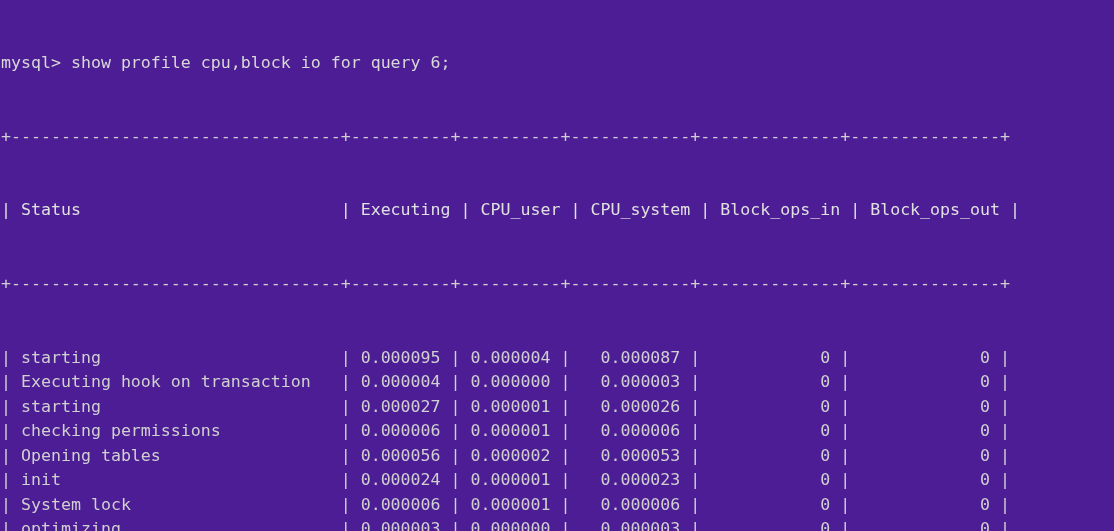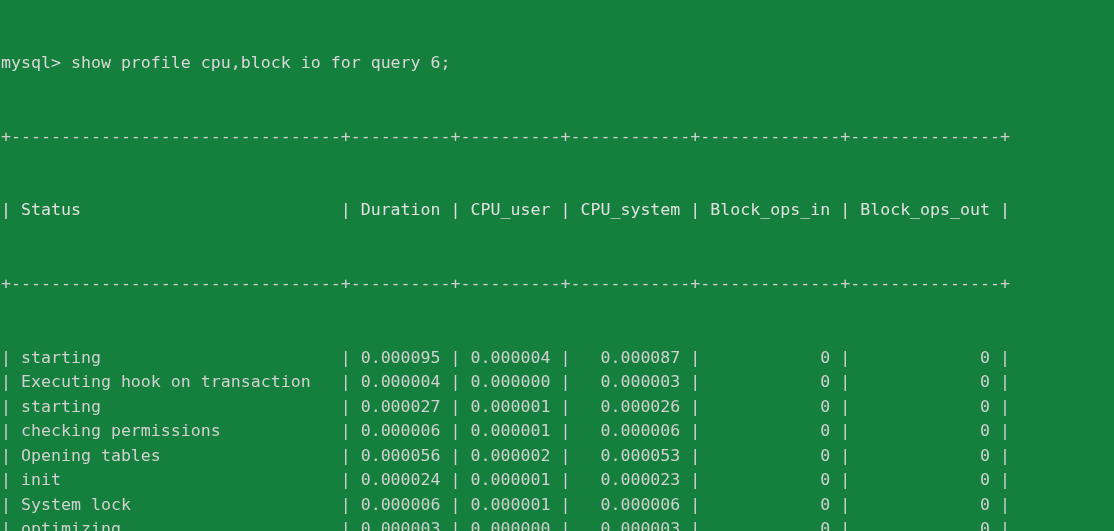--- a/index.html
+++ b/index.html
@@ -9,21 +9,21 @@
   }
   body {
     width: 1114px;
     height: 531px;
     overflow: hidden;
     font-family: "DejaVu Sans Mono", "Liberation Mono", monospace;
   }
   #terminal {
     width: 1114px;
     height: 531px;
-    background: #15803d;
+    background: #4c1d95;
     color: #d0d0d0;
     font-family: "DejaVu Sans Mono", "Liberation Mono", monospace;
     font-size: 16.6px;
     line-height: 24.55px;
     letter-spacing: 0px;
     white-space: pre;
     padding: 2px 0 0 1px;
     box-sizing: border-box;
     -webkit-font-smoothing: none;
   }
@@ -37,19 +37,19 @@
   .rule-line   { color: #cfcfcf; }
   .header-line { color: #e0e0e0; }
   .data-line   { color: #d0d0d0; }
 </style>
 </head>
 <body>
 
 <div id="terminal">
   <div class="term-line prompt-line">mysql&gt; show profile cpu,block io for query 6;</div>
   <div class="term-line rule-line">+---------------------------------+----------+----------+------------+--------------+---------------+</div>
-  <div class="term-line header-line">| Status                          | Duration | CPU_user | CPU_system | Block_ops_in | Block_ops_out |</div>
+  <div class="term-line header-line">| Status                          | Executing | CPU_user | CPU_system | Block_ops_in | Block_ops_out |</div>
   <div class="term-line rule-line">+---------------------------------+----------+----------+------------+--------------+---------------+</div>
   <div id="table-body"><div class="term-line data-line">| starting                        | 0.000095 | 0.000004 |   0.000087 |            0 |             0 |</div><div class="term-line data-line">| Executing hook on transaction   | 0.000004 | 0.000000 |   0.000003 |            0 |             0 |</div><div class="term-line data-line">| starting                        | 0.000027 | 0.000001 |   0.000026 |            0 |             0 |</div><div class="term-line data-line">| checking permissions            | 0.000006 | 0.000001 |   0.000006 |            0 |             0 |</div><div class="term-line data-line">| Opening tables                  | 0.000056 | 0.000002 |   0.000053 |            0 |             0 |</div><div class="term-line data-line">| init                            | 0.000024 | 0.000001 |   0.000023 |            0 |             0 |</div><div class="term-line data-line">| System lock                     | 0.000006 | 0.000001 |   0.000006 |            0 |             0 |</div><div class="term-line data-line">| optimizing                      | 0.000003 | 0.000000 |   0.000003 |            0 |             0 |</div></div>
   
   
   
 </div>
 
 </body></html>

